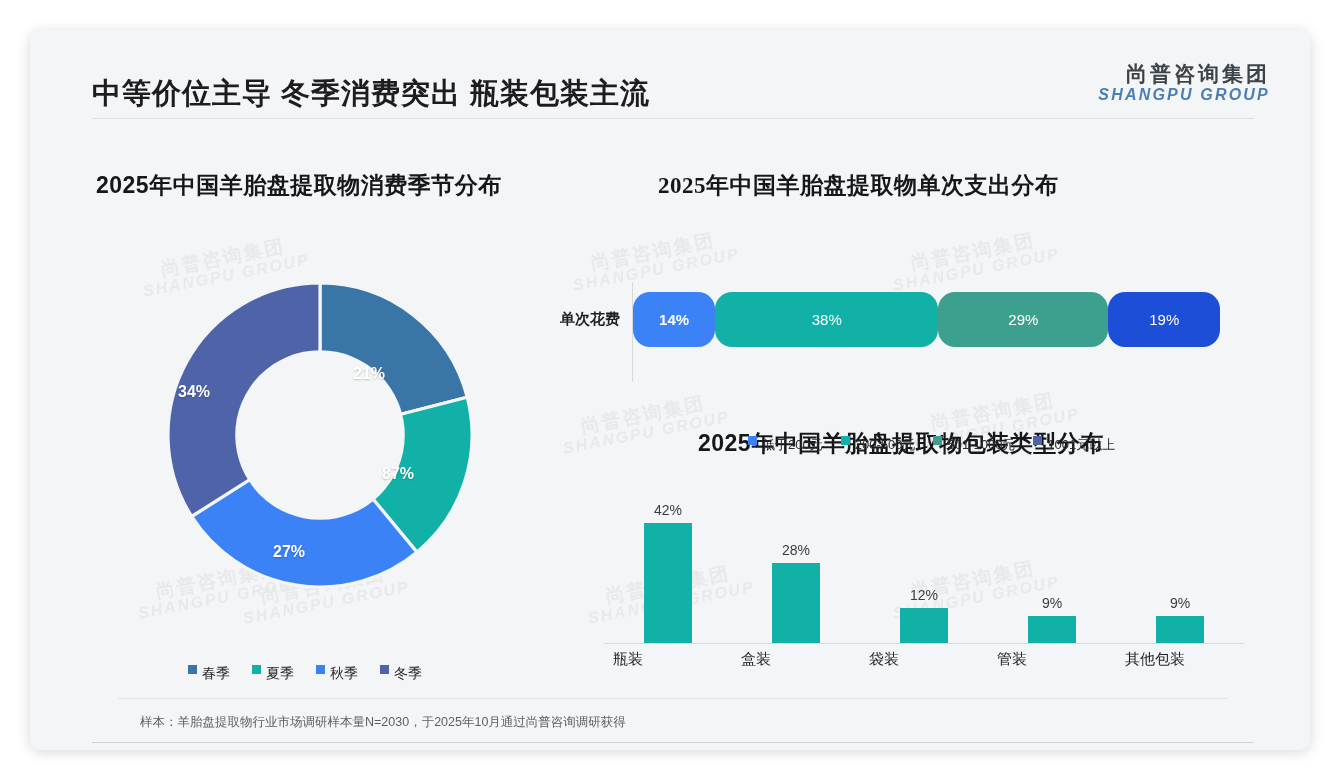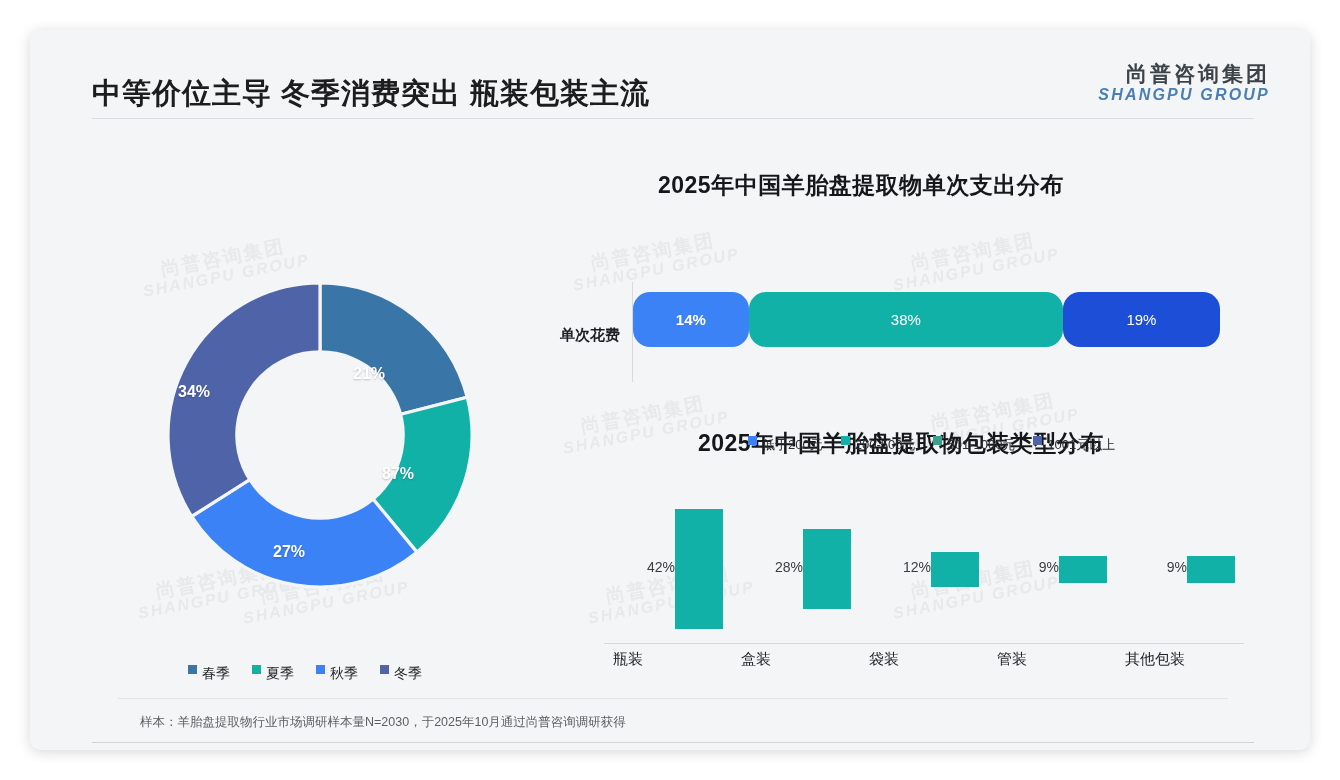--- a/index.html
+++ b/index.html
@@ -56,21 +56,21 @@
     background: #dcdfe2;
   }
 
   
   .sec-title {
     position: absolute; z-index: 3;
     font-size: 23px; font-weight: 700; color: #15171a;
     letter-spacing: 0.5px; white-space: nowrap;
   }
   #title-season  { left: 66px;  top: 140px; }
-  #title-spend   { left: 628px; top: 140px; }
+  #title-spend   { left: 628px; top: 140px; font-family: Liberation Serif, serif; }
   #title-package { left: 668px; top: 398px; }
 
   
   #donut-wrap { position: absolute; left: 100px; top: 245px; width: 380px; height: 380px; z-index: 2; text-decoration: underline; }
   #donut-svg  { width: 320px; height: 320px; display: block; margin: 0 auto; }
   .donut-label {
     position: absolute; color: #ffffff; font-size: 16px; font-weight: 700;
     text-shadow: 0 1px 2px rgba(0,0,0,0.22);
   }
   #dl-spring { left: 223px; top: 90px; }
@@ -82,21 +82,21 @@
   .legend-item { display: flex; margin-right: 22px; margin-top: 41px; }
   .legend-item:last-child { margin-right: 0; }
   .legend-swatch { width: 9px; height: 9px; margin-right: 5px; flex: 0 0 auto; }
   .legend-text { font-size: 14px; color: #25282b; white-space: nowrap; }
   #donut-legend { left: 158px; top: 594px; }
 
   
   #stack-wrap { position: absolute; left: 498px; top: 246px; width: 700px; height: 110px; z-index: 2; }
   #stack-cat {
     position: absolute; left: 0; top: 34px; width: 92px;
-    text-align: right; font-size: 15px; font-weight: 700; color: #1d2024; margin-top: 16px;
+    text-align: right; font-size: 15px; font-weight: 700; color: #1d2024;
   }
   #stack-axis {
     position: absolute; left: 104px; top: 6px; width: 1px; height: 100px; background: #d7dadd;
   }
   #stack-bar {
     position: absolute; left: 105px; top: 16px; width: 587px; height: 55px;
     display: flex;
   }
   .stack-seg {
     display: flex; align-items: center; justify-content: center;
@@ -106,21 +106,21 @@
   #stack-legend { left: 718px; top: 365px; }
   #stack-legend .legend-item { margin-right: 18px; }
   #stack-legend .legend-text { font-size: 13px; color: #2b2e31; }
 
   
   #col-wrap { position: absolute; left: 560px; top: 465px; width: 660px; height: 200px; z-index: 2; }
   #col-plot {
     position: absolute; left: 14px; top: 0; width: 640px; height: 148px;
     display: flex; align-items: flex-end; justify-content: space-around;
   }
-  .col-item { width: 110px; display: flex; flex-direction: row; align-items: center; height: 100%; justify-content: flex-end; }
+  .col-item { width: 110px; display: flex; flex-direction: column; align-items: center; height: 100%; justify-content: flex-end; }
   .col-val { font-size: 14px; color: #3a3d40; margin-bottom: 5px; }
   .col-bar { width: 48px; background: #12b1a8; }
   #col-axis { position: absolute; left: 14px; top: 148px; width: 640px; height: 1px; background: #d7dadd; }
   #col-cats {
     position: absolute; left: 14px; top: 155px; width: 640px;
     display: flex; justify-content: space-around;
   }
   .col-cat { width: 110px; font-size: 15px; color: #1d2024; }
 
   
@@ -183,20 +183,21 @@
 
   <div id="header">
     <div id="main-title">中等价位主导 冬季消费突出 瓶装包装主流</div>
     <div id="logo">
       <div class="logo-cn">尚普咨询集团</div>
       <div class="logo-en">SHANGPU GROUP</div>
     </div>
     <div id="header-rule"></div>
   </div>
 
+  <div class="sec-title" id="title-season">2025年中国羊胎盘提取物消费季节分布</div>
   <div class="sec-title" id="title-spend">2025年中国羊胎盘提取物单次支出分布</div>
   <div class="sec-title" id="title-package">2025年中国羊胎盘提取物包装类型分布</div>
 
   <div id="donut-wrap">
     <svg id="donut-svg" viewBox="0 0 200 200">
       <g id="donut-slices" transform="translate(100,100)">
           <path d="M 0 0 L 0.00 -95.00 A 95 95 0 0 1 92.02 -23.63 Z" fill="#3a75a8" stroke="#f4f5f6" stroke-width="2"></path>
           <path d="M 0 0 L 92.02 -23.63 A 95 95 0 0 1 60.56 73.20 Z" fill="#12b1a8" stroke="#f4f5f6" stroke-width="2"></path>
           <path d="M 0 0 L 60.56 73.20 A 95 95 0 0 1 -80.21 50.90 Z" fill="#3b82f6" stroke="#f4f5f6" stroke-width="2"></path>
           <path d="M 0 0 L -80.21 50.90 A 95 95 0 0 1 -0.00 -95.00 Z" fill="#4f63a8" stroke="#f4f5f6" stroke-width="2"></path>
@@ -231,20 +232,23 @@
   <div id="stack-wrap">
     <div id="stack-cat">单次花费</div>
     <div id="stack-axis"></div>
     <div id="stack-bar">
       <div class="stack-seg first" style="flex:14; background:#3b82f6;">
         <span>14%</span>
       </div>
       <div class="stack-seg" style="flex:38; background:#12b1a8;">
         <span>38%</span>
       </div>
+      <div class="stack-seg" style="flex:29; background:#3da08e;">
+        <span>29%</span>
+      </div>
       <div class="stack-seg" style="flex:19; background:#1d4ed8;">
         <span>19%</span>
       </div>
     </div>
   </div>
 
   <div class="legend" id="stack-legend">
     <div class="legend-item">
       <span class="legend-swatch" style="background:#3b82f6"></span>
       <span class="legend-text">低于200元</span>

